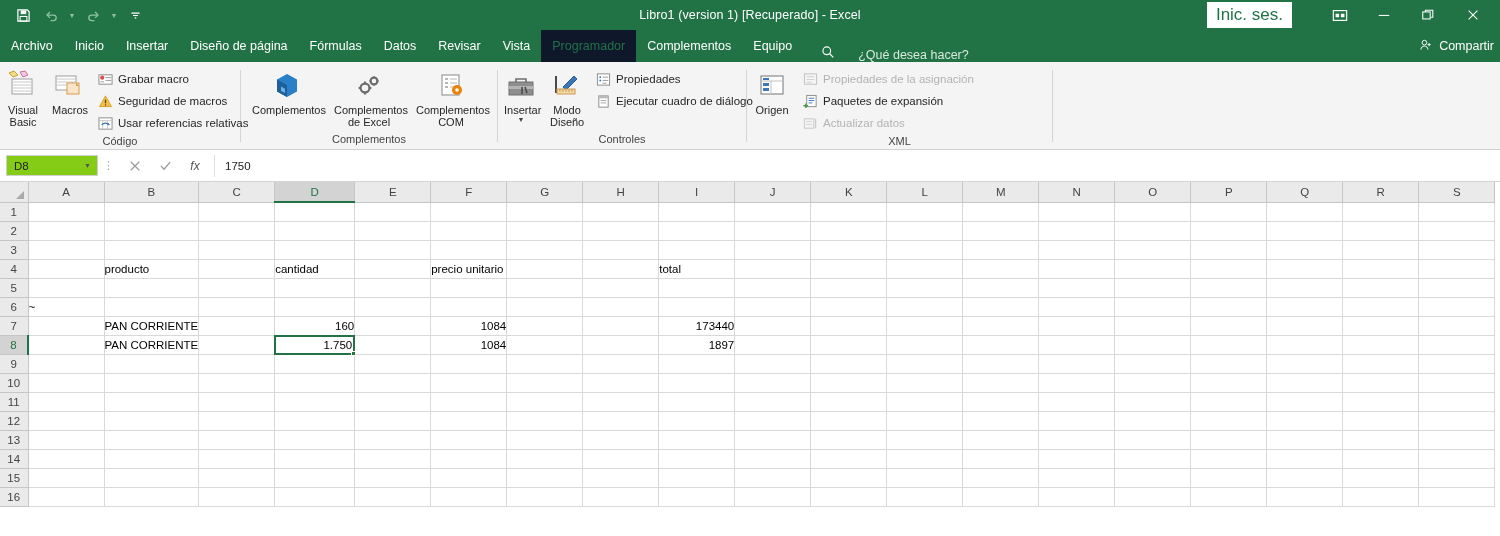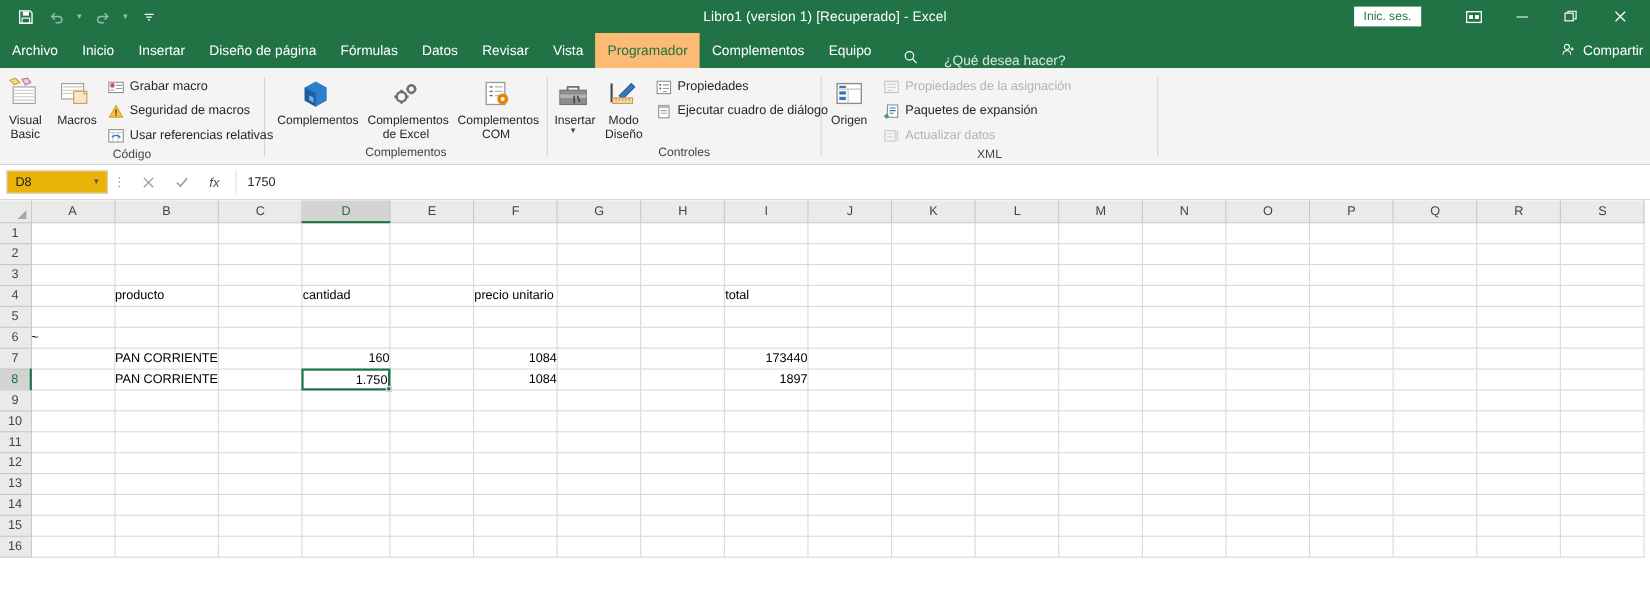--- a/index.html
+++ b/index.html
@@ -23,36 +23,36 @@
   }
   .qat-btn.dim{ color:#8fc0a6; }
   .qat-btn svg{ display:block; }
   .qat-caret{ width:12px;height:24px;display:flex;align-items:center;justify-content:center;color:#8fc0a6;font-size:7px;}
   .title-text{
     position:absolute; left:0; right:0; text-align:center;
     color:#ffffff; font-size:12.5px; letter-spacing:.1px; pointer-events:none;
   }
   .tb-right{ margin-left:auto; display:flex; align-items:center; padding-right:4px; gap:0px; position:relative; z-index:3;}
   .signin{
-    background:#ffffff; color:#217346; font-size:11px;
+    background:#ffffff; color:#217346; font-size:17px;
     padding:3px 9px; margin-right:26px; white-space:nowrap;
   }
   .tb-icon{
     width:44px;height:30px;display:flex;align-items:center;justify-content:center;
     color:#ffffff;
   }
   .tb-icon.close{ width:46px; }
 
   
   .tabsbar{ height:32px; background:#217346; display:flex; align-items:flex-end; position:relative;}
   .tab{
     height:32px; line-height:32px; padding:0 11px; color:#ffffff; font-size:12.5px;
     white-space:nowrap;
   }
-  .tab.active{ background:#fdba74; color:#217346; }
+  .tab.active{ background:#0f172a; color:#217346; }
   .tab-search{ display:flex;align-items:flex-end;gap:23px;padding-left:18px;height:32px;color:#ffffff;font-size:12.5px;}
   .tab-search .ph{ color:#d8e8df; }
   .tabsbar-right{ margin-left:auto; display:flex; align-items:center; padding-right:6px; height:32px; color:#ffffff; font-size:12.5px; gap:6px;}
 
   
   .ribbon{
     height:88px; background:#f4f4f4; display:flex; position:relative;
     border-bottom:1px solid #d2d2d2;
   }
   .rgroup{ position:relative; display:flex; flex-direction:column; height:88px; }
@@ -75,21 +75,21 @@
   .smallbtn.disabled{ color:#b3b3b3; }
   .smallbtn .sic{ width:16px; height:16px; display:flex; align-items:center; justify-content:center; flex:0 0 16px;}
   .dropcaret{ font-size:7px; color:#444; line-height:6px; margin-top:1px;}
 
   
   .fbar{
     height:32px; background:#ffffff; display:flex; align-items:center;
     border-bottom:1px solid #d4d4d4; padding:0 0 0 6px;
   }
   .namebox{
-    width:92px; height:21px; border:1px solid #d0d0d0; background:#eab308;
+    width:92px; height:21px; border:1px solid #d0d0d0; background:#84cc16;
     display:flex; align-items:center; font-size:11.5px; color:#222; padding-left:7px;
     position:relative;
   }
   .namebox .nb-caret{ position:absolute; right:6px; font-size:7px; color:#555;}
   .fb-dots{ width:22px; text-align:center; color:#9a9a9a; font-size:11px; letter-spacing:1px;}
   .fb-btns{ display:flex; align-items:center; gap:0px; }
   .fb-btn{ width:30px;height:22px;display:flex;align-items:center;justify-content:center;color:#9b9b9b;font-size:13px;}
   .fb-btn.fx{ color:#555; font-style:italic; font-family:Liberation Sans, sans-serif; font-size:12px;}
   .fb-input{
     flex:1; height:22px; display:flex; align-items:center;

